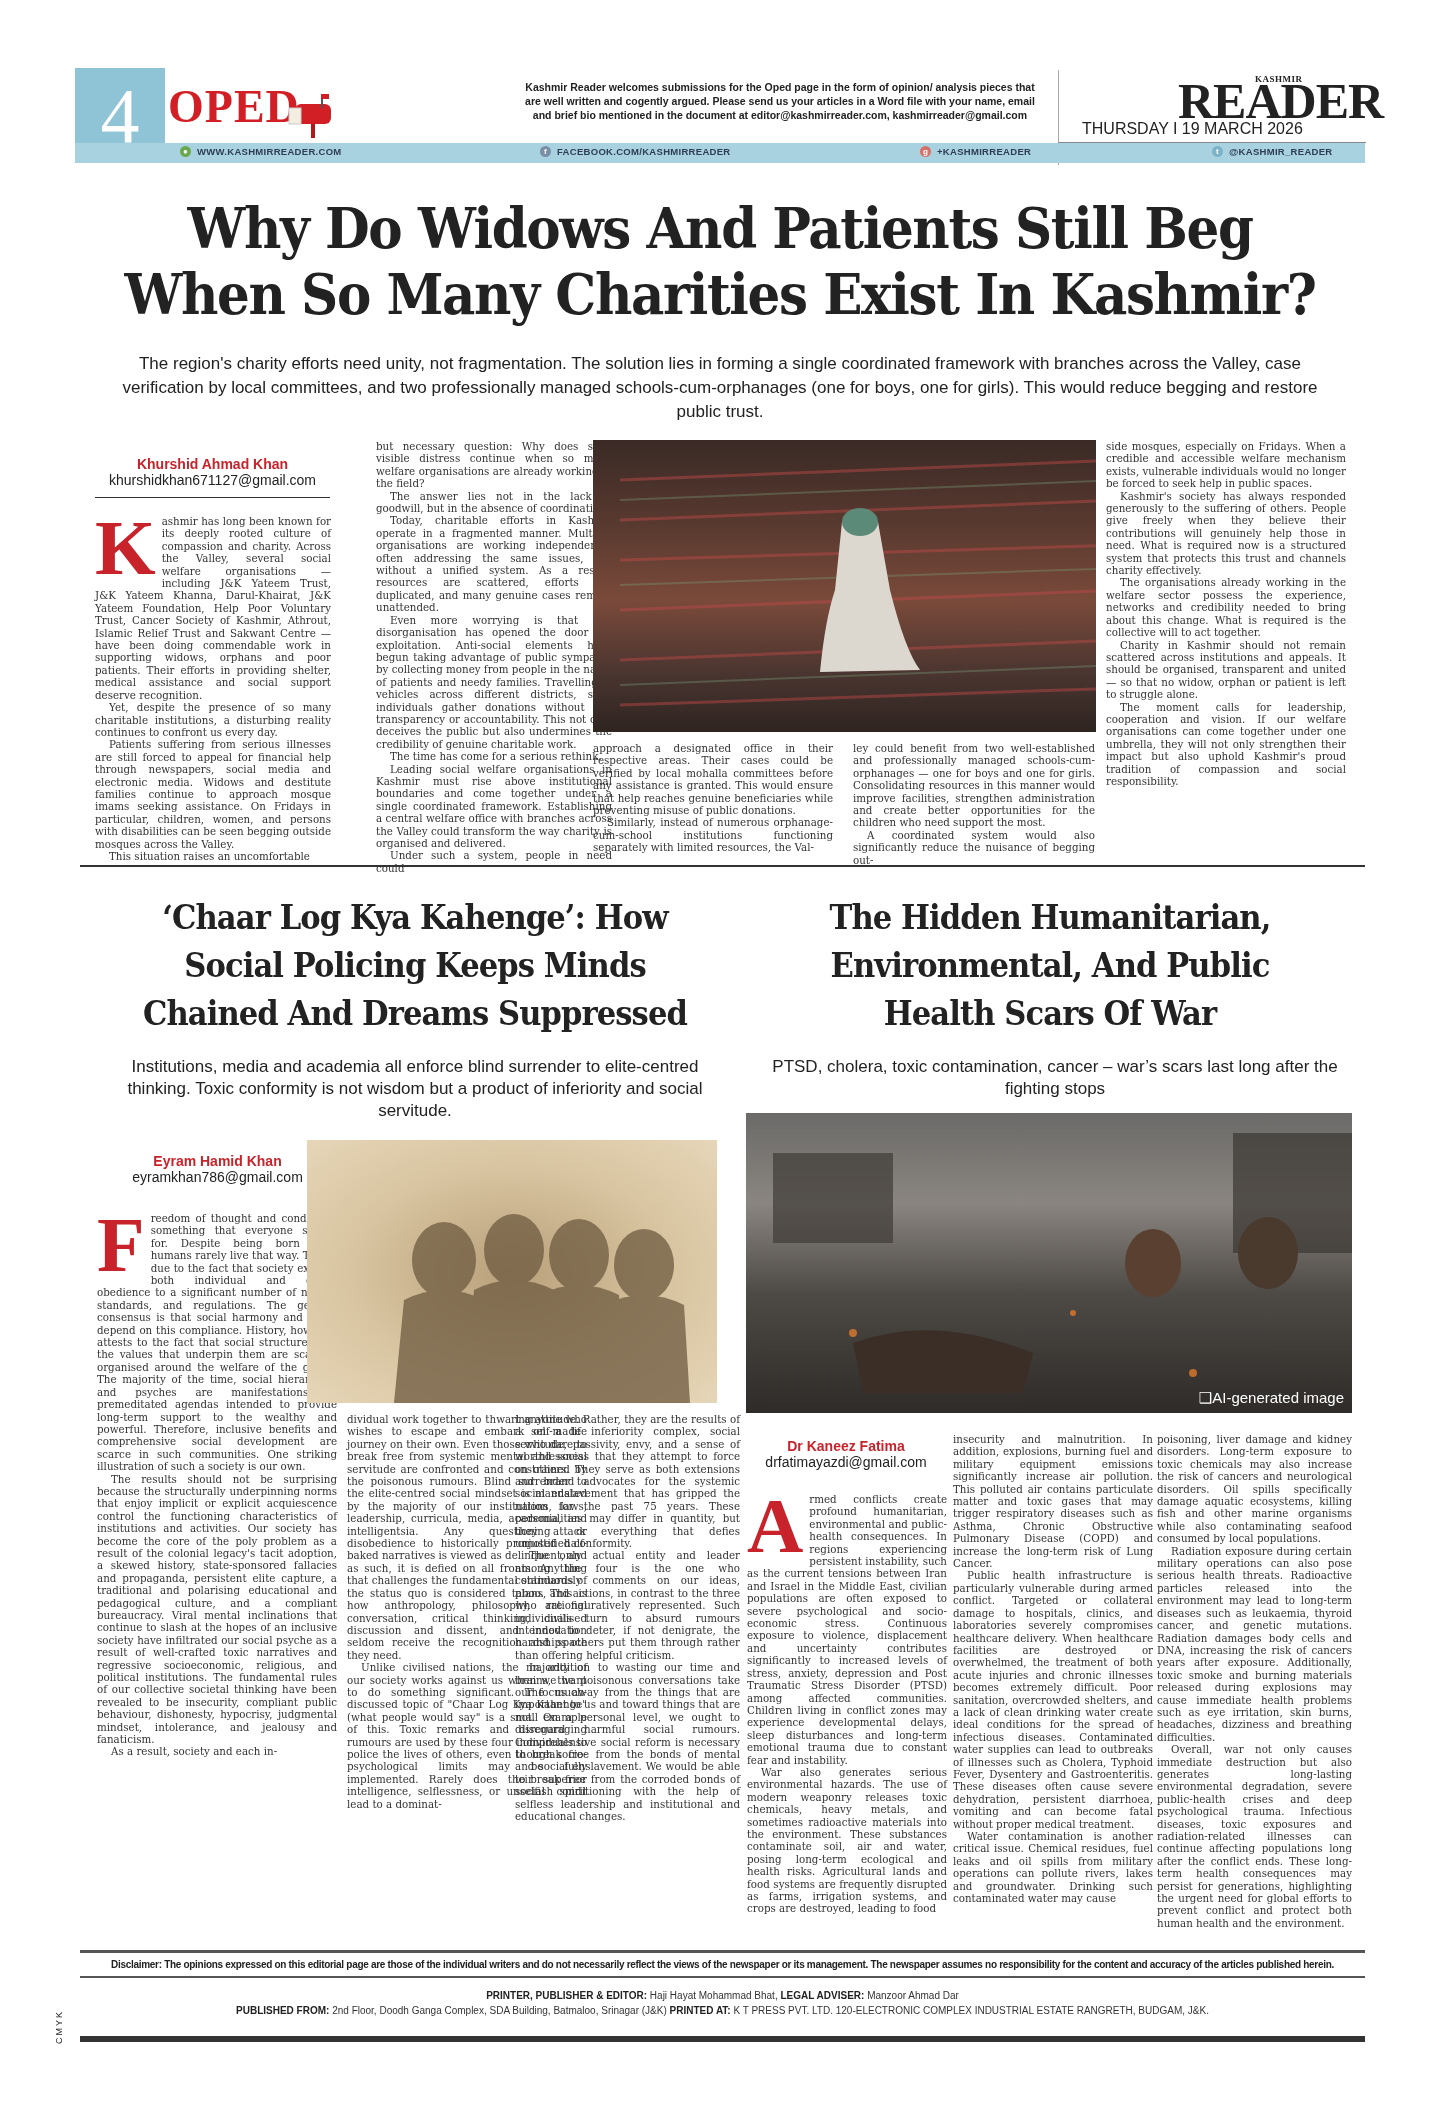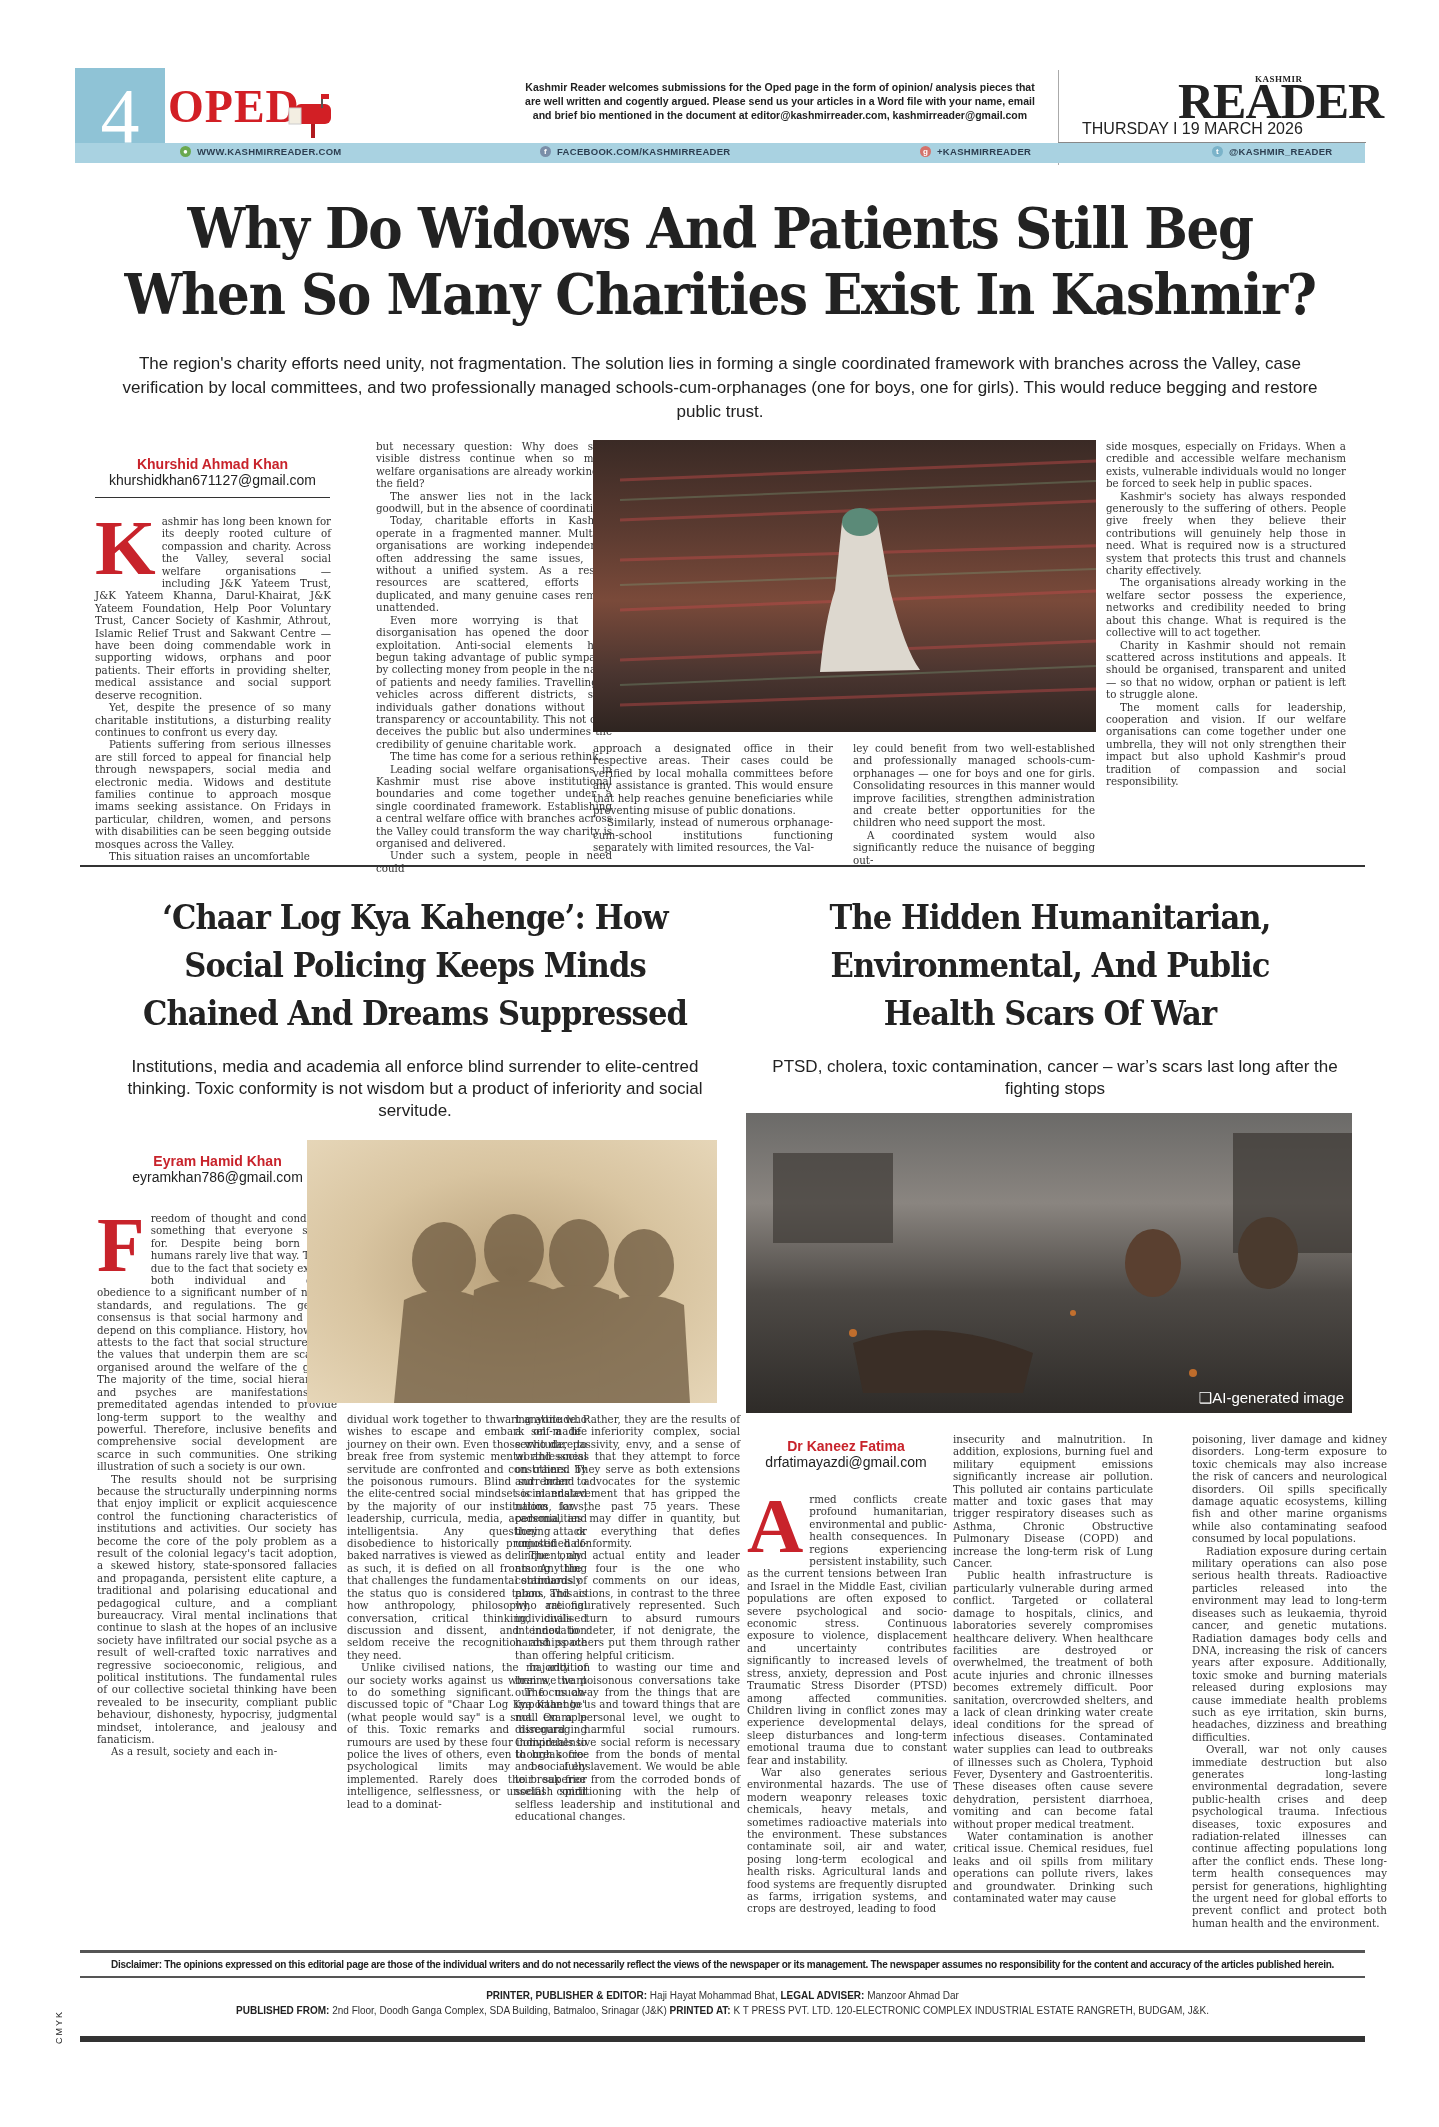--- a/index.html
+++ b/index.html
@@ -223,21 +223,21 @@
 
 <div class="abs col" style="left:747px;top:1493px;width:200px;">
   <p class="first"><span class="dropcap">A</span><span>rmed conflicts create profound humanitarian, environmental and public-health consequences. In regions experiencing persistent instability, such as the current tensions between Iran and Israel in the Middle East, civilian populations are often exposed to severe psychological and socio-economic stress. Continuous exposure to violence, displacement and uncertainty contributes significantly to increased levels of stress, anxiety, depression and Post Traumatic Stress Disorder (PTSD) among affected communities. Children living in conflict zones may experience developmental delays, sleep disturbances and long-term emotional trauma due to constant fear and instability.</span></p>
   <p>War also generates serious environmental hazards. The use of modern weaponry releases toxic chemicals, heavy metals, and sometimes radioactive materials into the environment. These substances contaminate soil, air and water, posing long-term ecological and health risks. Agricultural lands and food systems are frequently disrupted as farms, irrigation systems, and crops are destroyed, leading to food</p>
 </div>
 <div class="abs col" style="left:953px;top:1433px;width:200px;">
   <p class="first">insecurity and malnutrition. In addition, explosions, burning fuel and military equipment emissions significantly increase air pollution. This polluted air contains particulate matter and toxic gases that may trigger respiratory diseases such as Asthma, Chronic Obstructive Pulmonary Disease (COPD) and increase the long-term risk of Lung Cancer.</p>
   <p>Public health infrastructure is particularly vulnerable during armed conflict. Targeted or collateral damage to hospitals, clinics, and laboratories severely compromises healthcare delivery. When healthcare facilities are destroyed or overwhelmed, the treatment of both acute injuries and chronic illnesses becomes extremely difficult. Poor sanitation, overcrowded shelters, and a lack of clean drinking water create ideal conditions for the spread of infectious diseases. Contaminated water supplies can lead to outbreaks of illnesses such as Cholera, Typhoid Fever, Dysentery and Gastroenteritis. These diseases often cause severe dehydration, persistent diarrhoea, vomiting and can become fatal without proper medical treatment.</p>
   <p>Water contamination is another critical issue. Chemical residues, fuel leaks and oil spills from military operations can pollute rivers, lakes and groundwater. Drinking such contaminated water may cause</p>
 </div>
-<div class="abs col" style="left:1157px;top:1433px;width:195px;margin-left:35px;">
+<div class="abs col" style="left:1157px;top:1433px;width:195px;">
   <p class="first">poisoning, liver damage and kidney disorders. Long-term exposure to toxic chemicals may also increase the risk of cancers and neurological disorders. Oil spills specifically damage aquatic ecosystems, killing fish and other marine organisms while also contaminating seafood consumed by local populations.</p>
   <p>Radiation exposure during certain military operations can also pose serious health threats. Radioactive particles released into the environment may lead to long-term diseases such as leukaemia, thyroid cancer, and genetic mutations. Radiation damages body cells and DNA, increasing the risk of cancers years after exposure. Additionally, toxic smoke and burning materials released during explosions may cause immediate health problems such as eye irritation, skin burns, headaches, dizziness and breathing difficulties.</p>
   <p>Overall, war not only causes immediate destruction but also generates long-lasting environmental degradation, severe public-health crises and deep psychological trauma. Infectious diseases, toxic exposures and radiation-related illnesses can continue affecting populations long after the conflict ends. These long-term health consequences may persist for generations, highlighting the urgent need for global efforts to prevent conflict and protect both human health and the environment.</p>
 </div>
 
 <div class="abs disclaimer">Disclaimer: The opinions expressed on this editorial page are those of the individual writers and do not necessarily reflect the views of the newspaper or its management. The newspaper assumes no responsibility for the content and accuracy of the articles published herein.</div>
 <div class="abs imprint">
   <div>
     <b>PRINTER, PUBLISHER &amp; EDITOR:</b> <span>Haji Hayat Mohammad Bhat,</span>
     <b>LEGAL ADVISER:</b> <span>Manzoor Ahmad Dar</span>

